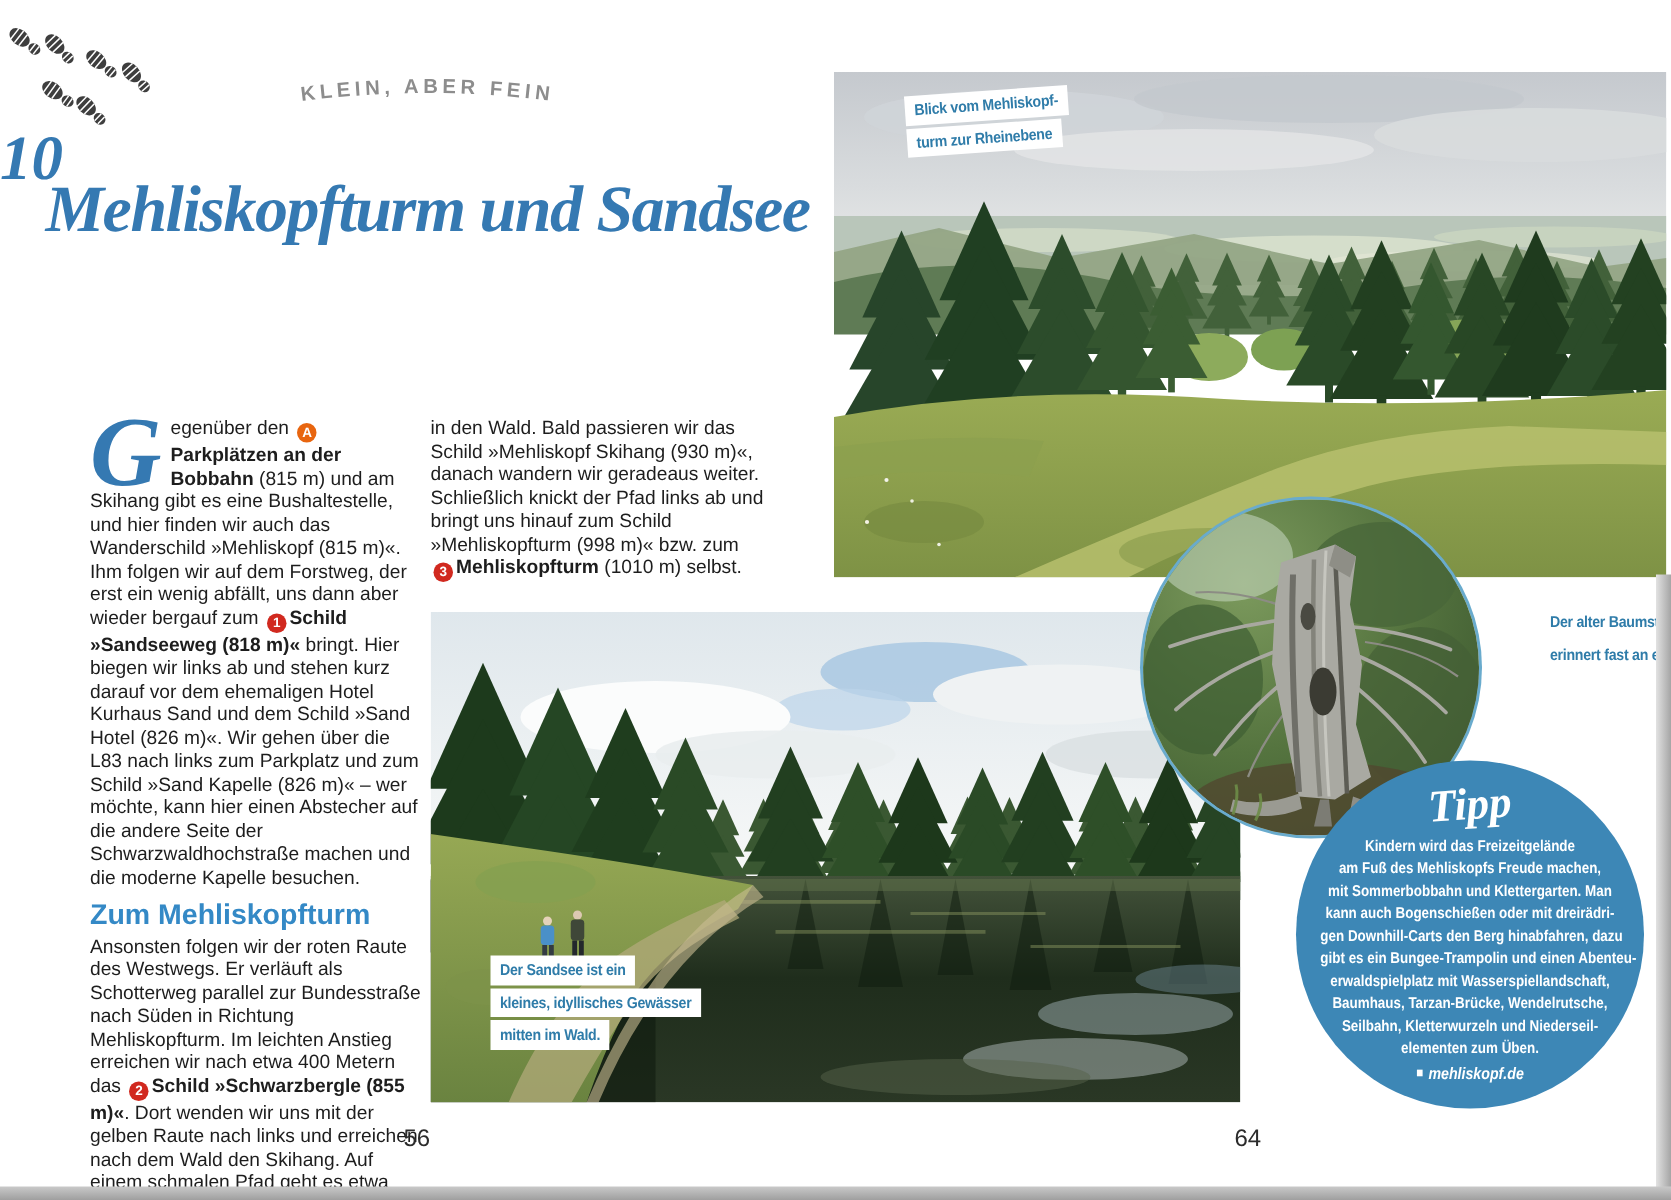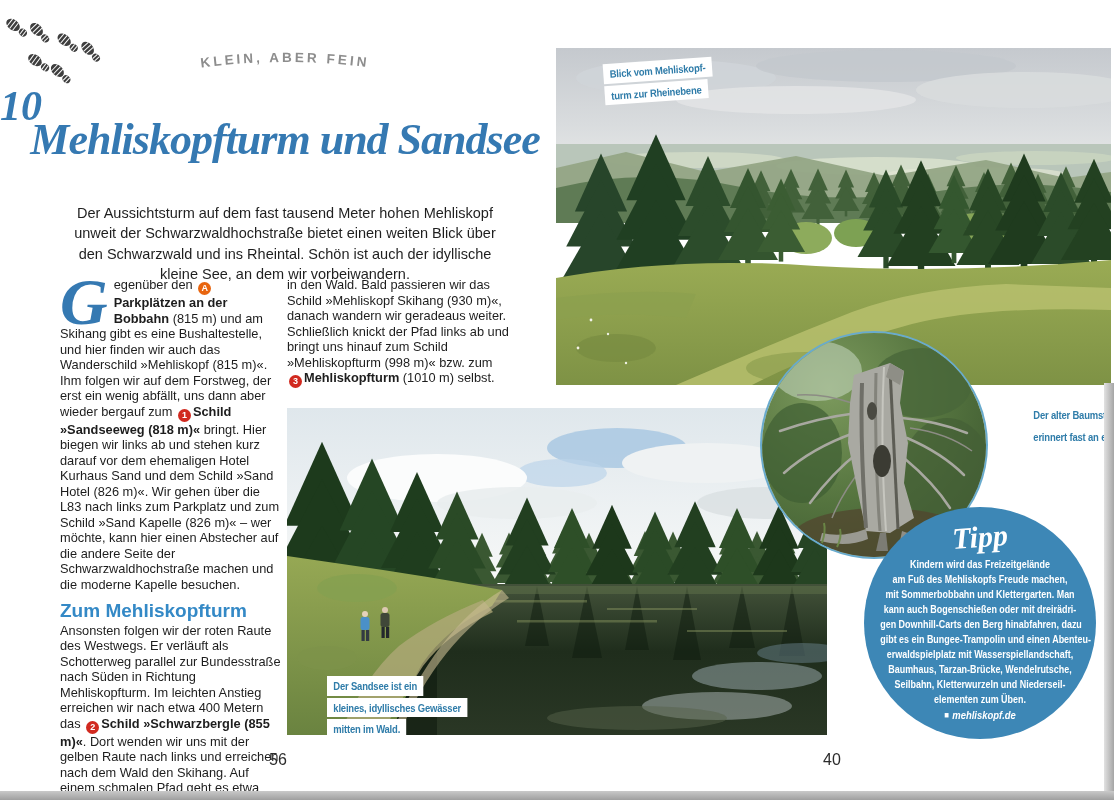--- a/index.html
+++ b/index.html
@@ -51,21 +51,21 @@
   .tip-bullet{font-style:normal;font-size:9px;vertical-align:1px;margin-right:4px;}
   .tip-link{font-style:italic;}
 
   
   .caption{position:absolute;z-index:5;}
   .caption .strip{background:#ffffff;color:#2f7ca9;font-weight:bold;font-size:10.5px;
         line-height:1;padding:5px 7px 4px 7px;margin-bottom:2px;width:max-content;
         letter-spacing:-0.2px;transform:scaleX(.9);transform-origin:left center;}
   #caption-top{left:604px;top:60px;transform:rotate(-4deg);}
   #caption-stump{left:982px;top:405px;margin-left:45px;}
-  #caption-sandsee{left:295px;top:676px;padding-left:32px;}
+  #caption-sandsee{left:295px;top:637px;padding-left:32px;}
 
   
   .pagenum{position:absolute;top:751px;font-size:16px;color:#2c2c2c;z-index:2;}
   #pagenum-left{left:269px;}
   #pagenum-right{left:823px;}
   .edge-right{position:absolute;left:1104px;top:383px;width:10px;height:409px;z-index:6;
         background:linear-gradient(to right,#e2e2e2,#a5a5a5);}
   .edge-bottom{position:absolute;left:0;top:791px;width:1114px;height:9px;z-index:6;
         background:linear-gradient(to bottom,#c9c9c9,#9f9f9f);}
 </style>
@@ -109,21 +109,20 @@
 
   <svg class="kicker-svg" viewBox="0 0 270 44">
     <defs>
         <path id="arc" d="M10 34 Q135 10 260 34" fill="none"></path>
       </defs>
     <text><textPath href="#arc" startOffset="50%" text-anchor="middle">KLEIN, ABER FEIN</textPath></text>
   </svg>
 
   <div class="tour-number">10</div>
   <h1 class="title">Mehliskopfturm und Sandsee</h1>
-  <p class="intro">Der Aussichtsturm auf dem fast tausend Meter hohen Mehliskopf unweit der Schwarzwaldhochstraße bietet einen weiten Blick über den Schwarzwald und ins Rheintal. Schön ist auch der idyllische kleine See, an dem wir vorbeiwandern.</p>
 
   <div class="col col-left">
     <p class="body-p"><span class="dropcap">G</span><span>egenüber den </span><span class="marker marker-a">A</span><b>Parkplätzen an der Bobbahn</b><span> (815 m) und am Skihang gibt es eine Bushaltestelle, und hier finden wir auch das Wanderschild »Mehliskopf (815 m)«. Ihm folgen wir auf dem Forstweg, der erst ein wenig abfällt, uns dann aber wieder bergauf zum </span><span class="marker marker-num">1</span><b>Schild »Sandseeweg (818 m)«</b><span> bringt. Hier biegen wir links ab und stehen kurz darauf vor dem ehemaligen Hotel Kurhaus Sand und dem Schild »Sand Hotel (826 m)«. Wir gehen über die L83 nach links zum Parkplatz und zum Schild »Sand Kapelle (826 m)« – wer möchte, kann hier einen Abstecher auf die andere Seite der Schwarzwaldhochstraße machen und die moderne Kapelle besuchen.</span></p>
     <h2 class="subhead">Zum Mehliskopfturm</h2>
     <p class="body-p"><span>Ansonsten folgen wir der roten Raute des Westwegs. Er verläuft als Schotterweg parallel zur Bundesstraße nach Süden in Richtung Mehliskopfturm. Im leichten Anstieg erreichen wir nach etwa 400 Metern das </span><span class="marker marker-num">2</span><b>Schild »Schwarzbergle (855 m)«</b><span>. Dort wenden wir uns mit der gelben Raute nach links und erreichen nach dem Wald den Skihang. Auf einem schmalen Pfad geht es etwa 100 Meter weiter, dann halten wir uns rechts und kommen wieder</span></p>
   </div>
 
   <div class="col col-mid">
     <p class="body-p"><span>in den Wald. Bald passieren wir das Schild »Mehliskopf Skihang (930 m)«, danach wandern wir geradeaus weiter. Schließlich knickt der Pfad links ab und bringt uns hinauf zum Schild »Mehliskopfturm (998 m)« bzw. zum </span><span class="marker marker-num">3</span><b>Mehliskopfturm</b><span> (1010 m) selbst.</span></p>
   </div>
@@ -359,17 +358,17 @@
     <div class="strip">Der alter Baumstumpf</div>
     <div class="strip">erinnert fast an ein Gespenst.</div>
   </div>
   <div class="caption" id="caption-sandsee">
     <div class="strip">Der Sandsee ist ein</div>
     <div class="strip">kleines, idyllisches Gewässer</div>
     <div class="strip">mitten im Wald.</div>
   </div>
 
   <div class="pagenum" id="pagenum-left">56</div>
-  <div class="pagenum" id="pagenum-right">40</div>
+  <div class="pagenum" id="pagenum-right">64</div>
 
   <div class="edge-right"></div>
   <div class="edge-bottom"></div>
 </div>
 
 </body></html>

